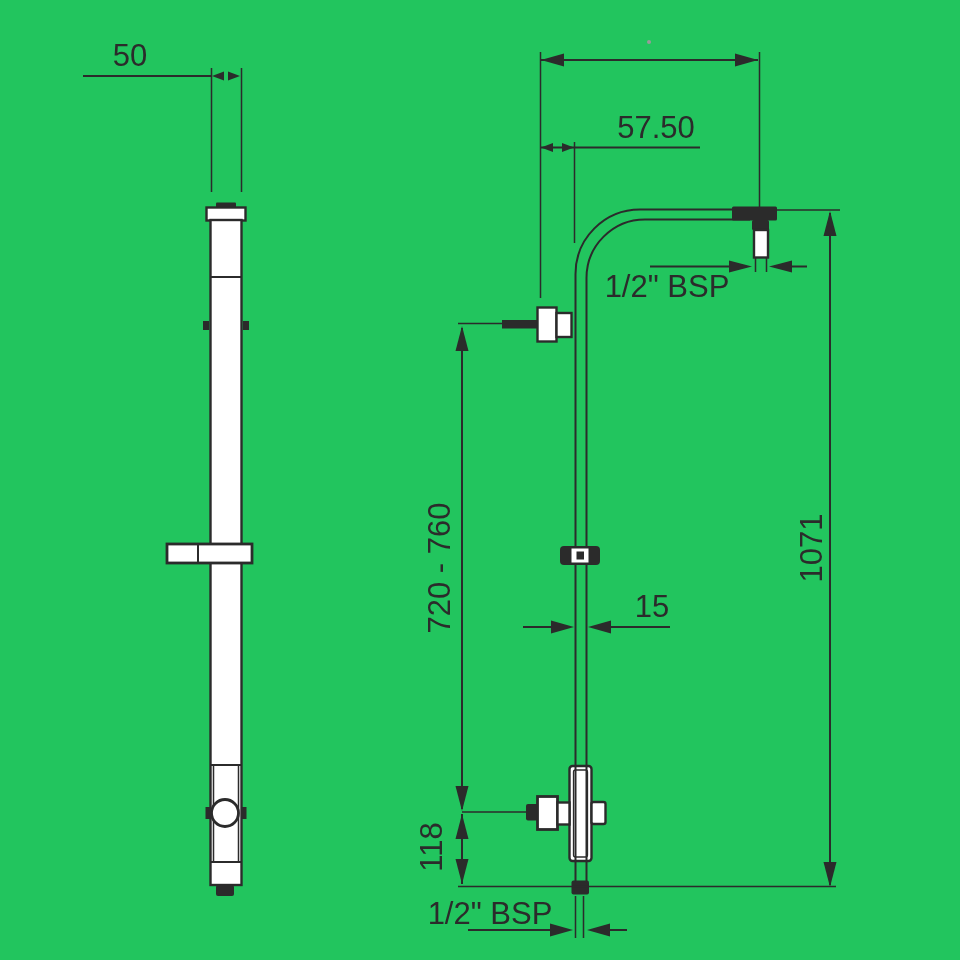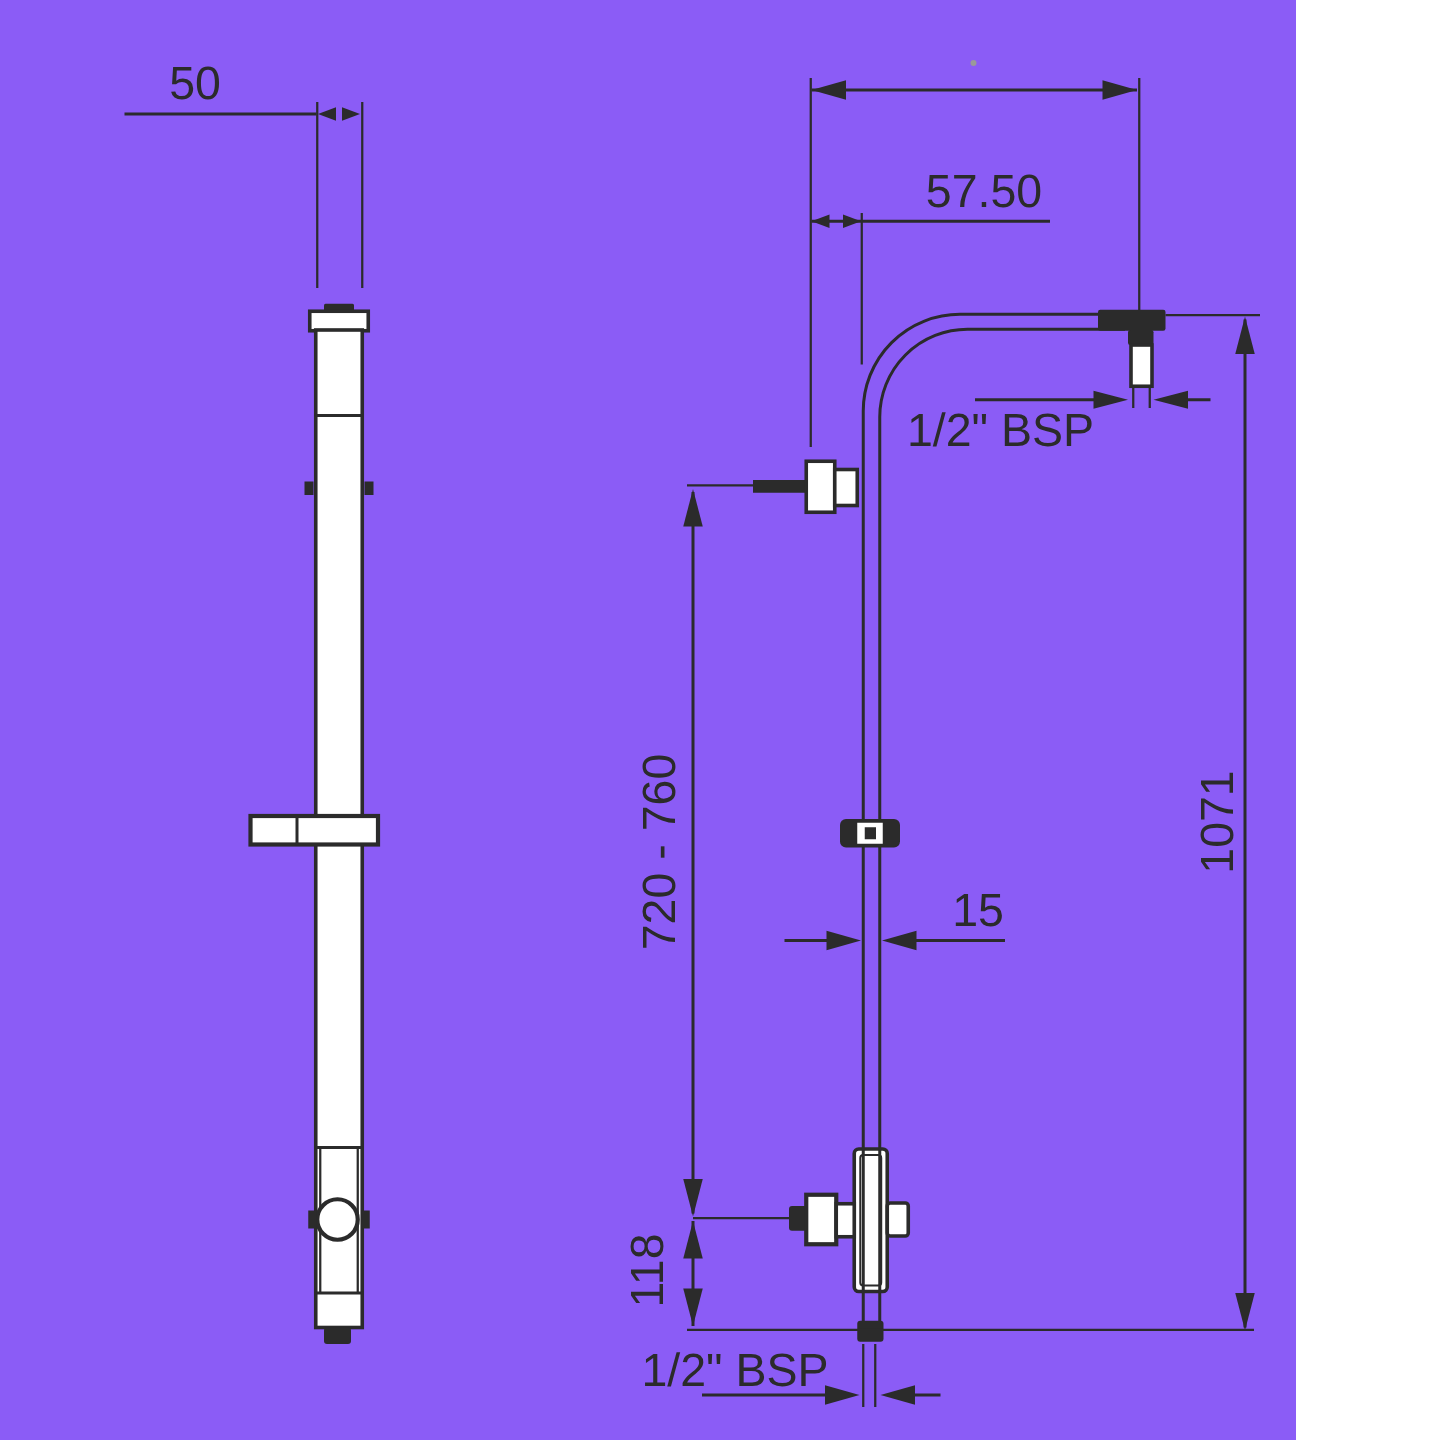--- a/index.html
+++ b/index.html
@@ -1,19 +1,19 @@
 <!DOCTYPE html>
 <html><head>
 <meta charset="utf-8">
 <style>
   html,body{margin:0;padding:0;background:#ffffff;}
   .stage{
     position:relative;
-    width:864px;height:960px;
-    background:#8b5cf6;
+    width:960px;height:960px;
+    background:#22c55e;
     overflow:hidden;
     font-family:"Liberation Sans",sans-serif;
   }
   svg{display:block;color:#2b2b2b;}
   .ln{stroke:currentColor;fill:none;stroke-width:2;stroke-linecap:butt;}
   .thin{stroke-width:1.5;}
   .arrow{fill:currentColor;stroke:none;}
   .solid{fill:currentColor;stroke:none;}
   .part{fill:#ffffff;stroke:currentColor;stroke-width:2.4;}
   .part-thick{fill:#ffffff;stroke:currentColor;stroke-width:2.8;}

